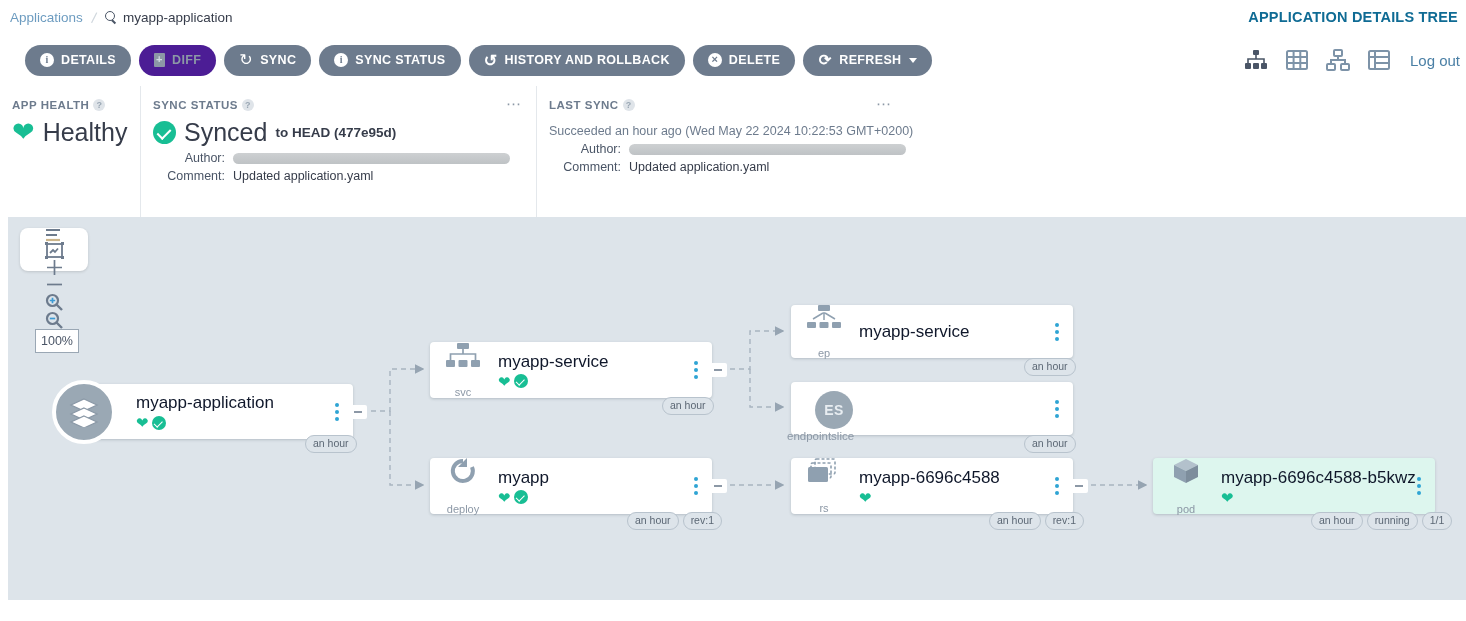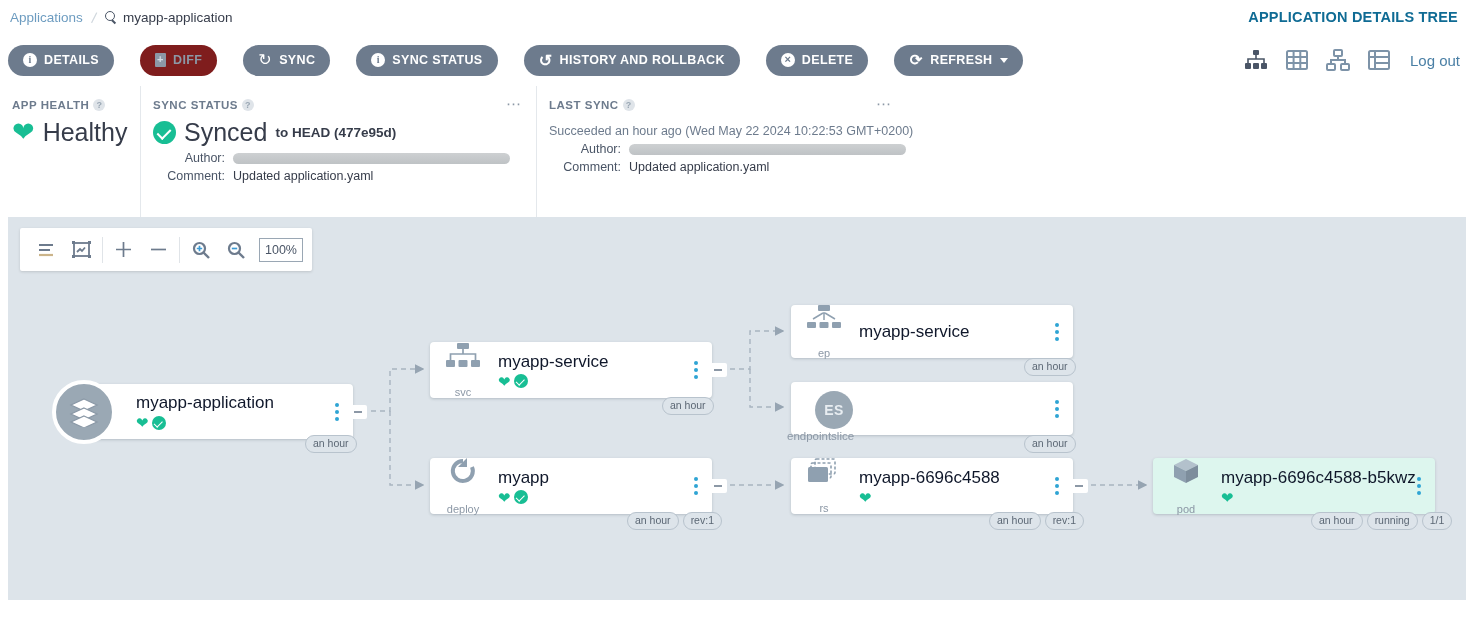--- a/index.html
+++ b/index.html
@@ -30,30 +30,30 @@
     transform-origin: left center;
   }
   .adt-title {
     position: absolute; right: 8px; top: 50%; transform: translateY(-50%);
     color: #0f6b94; font-size: 14.5px; font-weight: bold; letter-spacing: .2px;
   }
 
   
   .toolbar {
     height: 52px; display: flex; align-items: center;
-    padding: 0 8px; gap: 26px; background: #fff; position: relative;
+    padding: 0 25px; gap: 8px; background: #fff; position: relative;
   }
   .btn {
     display: inline-flex; align-items: center; gap: 7px;
     background: #6d7b8d; color: #fff; border: none; border-radius: 16px;
     height: 31px; padding: 0 15px; font-size: 12.5px; font-weight: bold;
     letter-spacing: .35px; cursor: pointer; font-family: "Liberation Sans", sans-serif;
     white-space: nowrap;
   }
-  .btn.muted { background: #7f1d1d; color: #8c98a6; }
+  .btn.muted { background: #4c1d95; color: #8c98a6; }
   .ic { width: 14px; height: 14px; display: inline-block; flex: none; position: relative; }
 
   .ic-info { border-radius: 50%; background: #fff; }
   .ic-info::after {
     content: "i"; position: absolute; inset: 0; color: #6d7b8d;
     font-size: 10px; font-weight: bold; line-height: 14px; text-align: center;
     font-family: "Liberation Serif", serif;
   }
 
   .ic-file { width: 11px; height: 14px; background: #8c98a6; border-radius: 1px; }
@@ -136,23 +136,24 @@
     opacity: .92;
   }
 
   
   .canvas {
     position: relative; height: 383px; background: #dde4ea;
     border-left: 8px solid #fff; overflow: hidden;
   }
   .gtools {
     position: absolute; left: 12px; top: 11px; height: 43px;
-    background: #fff; border-radius: 2px; display: flex; align-items: center;
+    background: #fff; border-radius: 8px; display: flex; align-items: center;
     padding: 0 9px; gap: 0; box-shadow: 0 1px 3px rgba(0,0,0,.14);
     z-index: 6;
+    flex-direction: column;
   }
   .gt { width: 35px; height: 43px; display: flex; align-items: center; justify-content: center; cursor: pointer; }
   .gt-sep { width: 1px; height: 26px; background: #e0e4e8; margin: 0 3px; }
   .zoomval {
     width: 44px; height: 24px; border: 1px solid #9aa7b4; background: #fff;
     font-size: 12.5px; color: #4a5566; text-align: center; line-height: 22px;
     margin-left: 6px; font-family: "Liberation Sans", sans-serif;
   }
 
   

